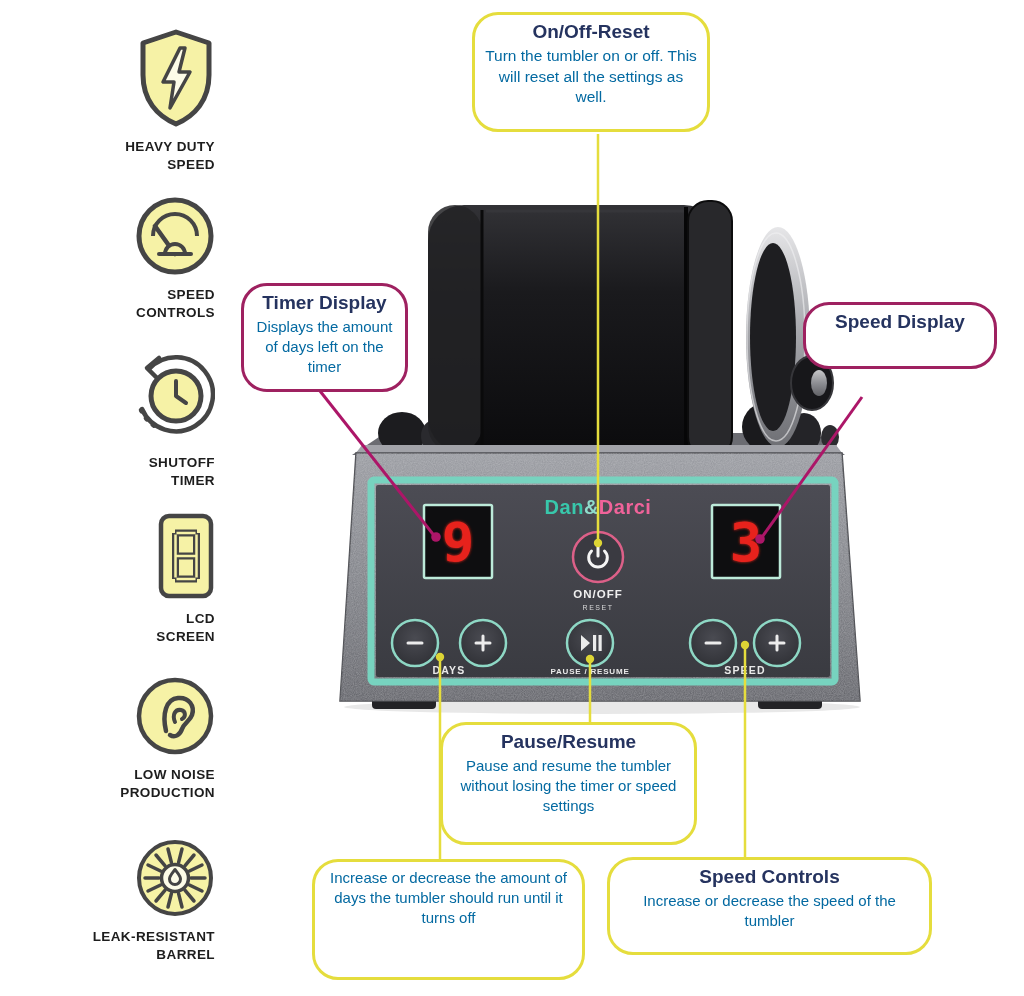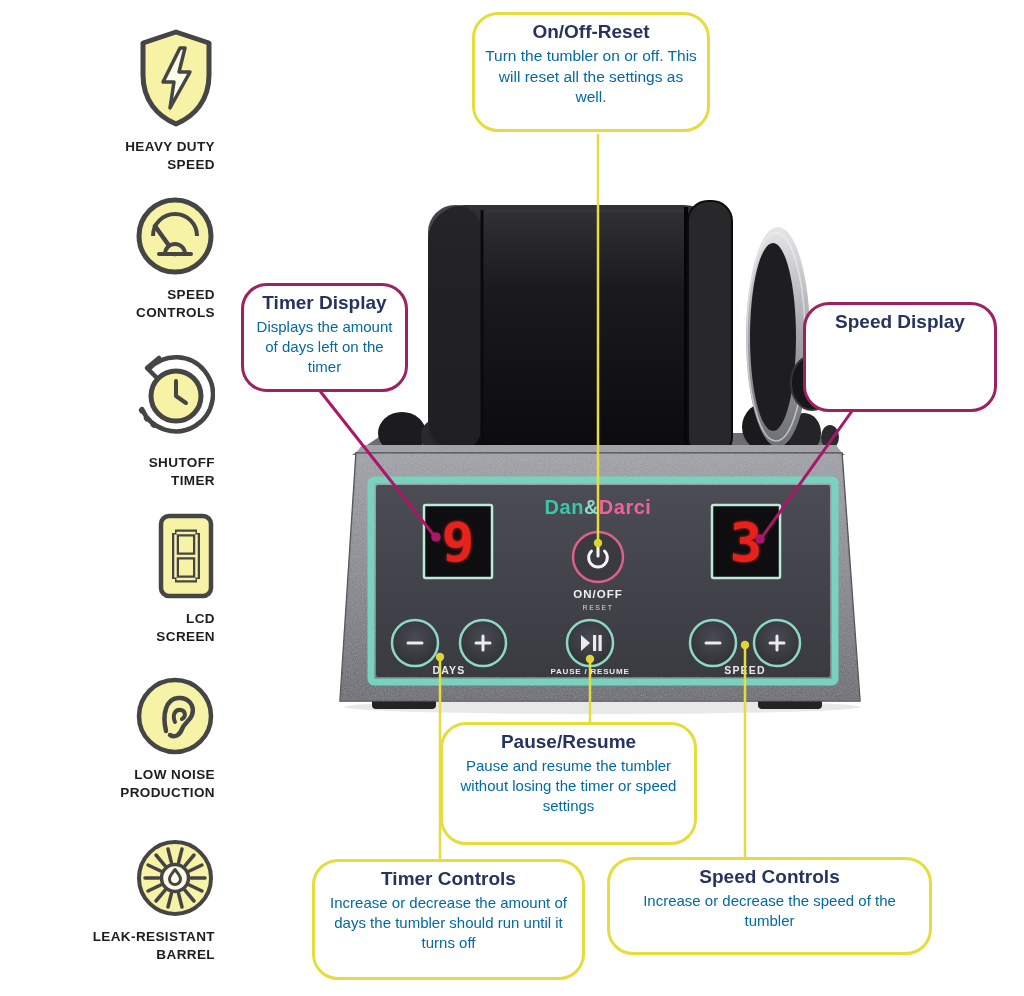--- a/index.html
+++ b/index.html
@@ -287,31 +287,30 @@
   <div class="callout" style="left:472px;top:12px;width:238px;height:120px">
     <div class="callout-title">On/Off-Reset</div>
     <div class="callout-body" style="font-size:15.5px">Turn the tumbler on or off. This will reset all the settings as well.</div>
   </div>
 
   <div class="callout magenta" style="left:230px;top:283px;width:167px;height:109px">
     <div class="callout-title">Timer Display</div>
     <div class="callout-body">Displays the amount of days left on the timer</div>
   </div>
 
-  <div class="callout magenta" style="left:792px;top:302px;width:194px;height:110px">
+  <div class="callout magenta" style="left:792px;top:302px;width:194px;height:67px">
     <div class="callout-title">Speed Display</div>
   </div>
 
   <div class="callout" style="left:440px;top:722px;width:257px;height:123px">
     <div class="callout-title">Pause/Resume</div>
     <div class="callout-body">Pause and resume the tumbler without losing the timer or speed settings</div>
   </div>
 
   <div class="callout" style="left:312px;top:859px;width:273px;height:121px">
-    <div class="callout-title">Timer Controls</div>
     <div class="callout-body">Increase or decrease the amount of days the tumbler should run until it turns off</div>
   </div>
 
   <div class="callout" style="left:607px;top:857px;width:325px;height:98px">
     <div class="callout-title">Speed Controls</div>
     <div class="callout-body">Increase or decrease the speed of the tumbler</div>
   </div>
 
 </div>
 

